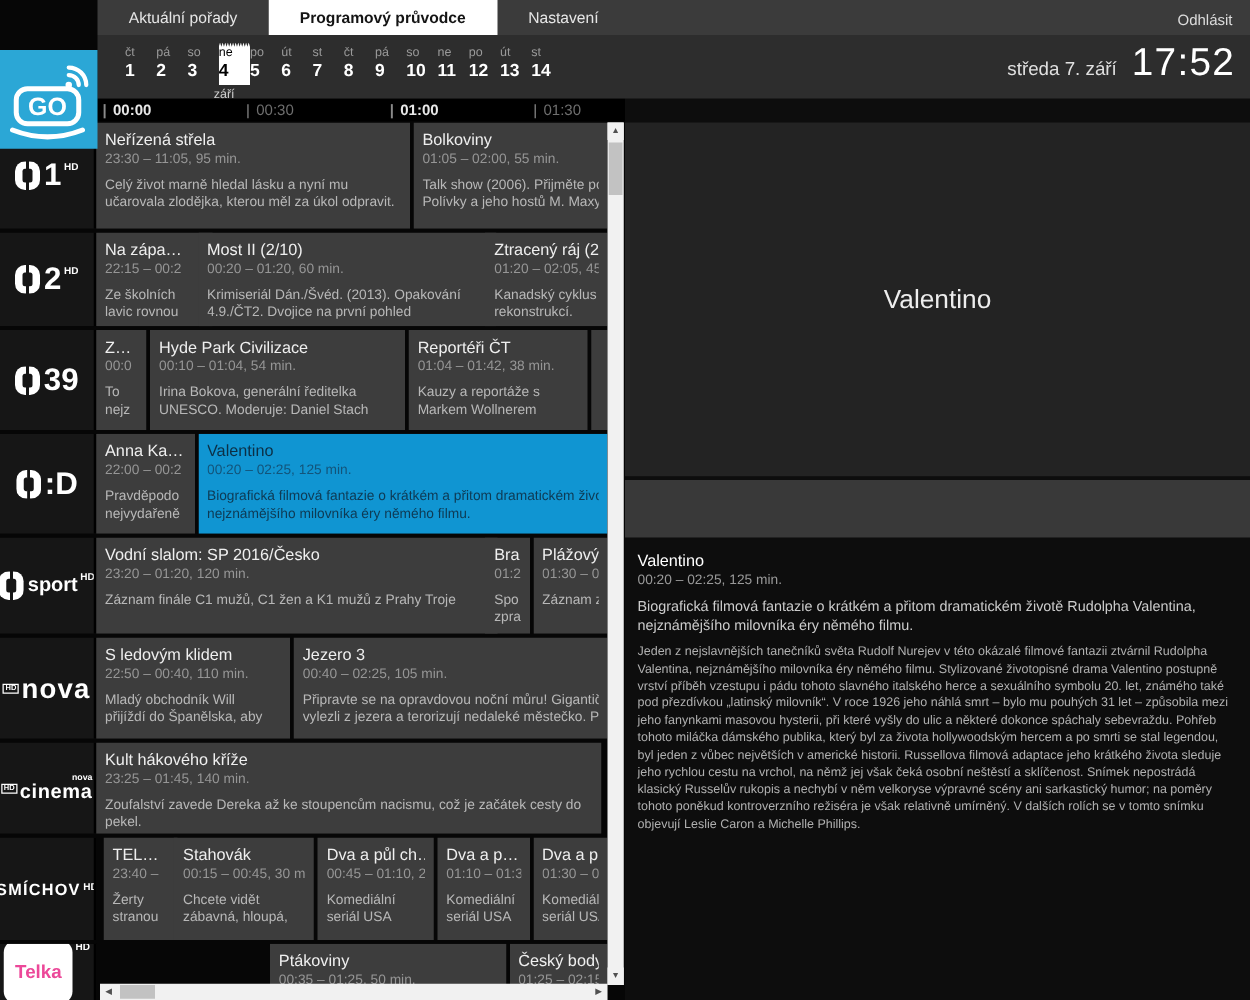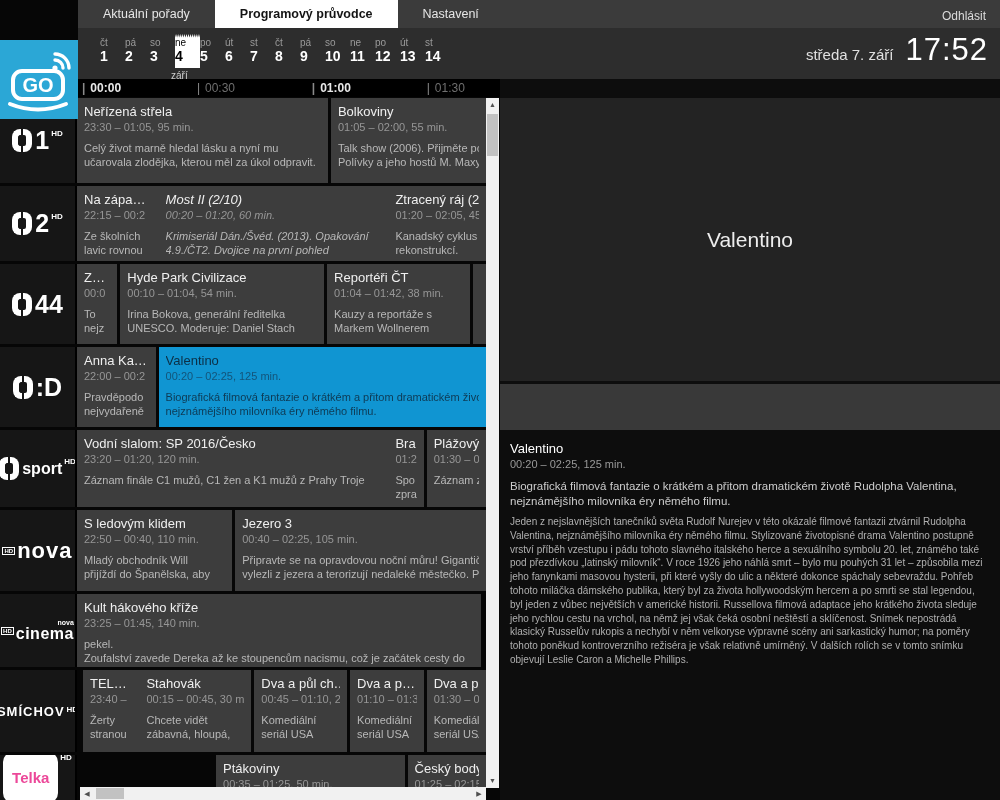--- a/index.html
+++ b/index.html
@@ -103,21 +103,21 @@
         <div class="logo-cell">
           <div class="logo-ct">
             <span class="brk-l"></span>
             <span class="brk-r"></span>
             <span class="ct-txt">1</span>
             <span class="hd-sup">HD</span>
           </div>
         </div>
         <div class="cell" style="left: 77px; width: 250.95px;">
           <div class="pt">Neřízená střela</div>
-          <div class="pm">23:30 – 01:05, 95 min.</div>
+          <div class="pm">23:30 – 11:05, 95 min.</div>
           <div class="pd">
             <div>Celý život marně hledal lásku a nyní mu</div>
             <div>učarovala zlodějka, kterou měl za úkol odpravit.</div>
           </div>
         </div>
         <div class="cell" style="left: 330.95px; width: 155.05px;">
           <div class="pt">Bolkoviny</div>
           <div class="pm">01:05 – 02:00, 55 min.</div>
           <div class="pd">
             <div>Talk show (2006). Přijměte poz</div>
@@ -135,21 +135,21 @@
           </div>
         </div>
         <div class="cell" style="left: 77px; width: 93px;">
           <div class="pt">Na zápa…</div>
           <div class="pm">22:15 – 00:2</div>
           <div class="pd">
             <div>Ze školních</div>
             <div>lavic rovnou</div>
           </div>
         </div>
-        <div class="cell" style="left: 158.6px; width: 238px; font-style: italic;">
+        <div class="cell" style="left: 158.6px; width: 238px;">
           <div class="pt">Most II (2/10)</div>
           <div class="pm">00:20 – 01:20, 60 min.</div>
           <div class="pd">
             <div>Krimiseriál Dán./Švéd. (2013). Opakování</div>
             <div>4.9./ČT2. Dvojice na první pohled</div>
           </div>
         </div>
         <div class="cell" style="left: 388.4px; width: 97.6px;">
           <div class="pt">Ztracený ráj (2/8)</div>
           <div class="pm">01:20 – 02:05, 45</div>
@@ -157,21 +157,21 @@
             <div>Kanadský cyklus o</div>
             <div>rekonstrukcí.</div>
           </div>
         </div>
       </div>
       <div class="chrow" style="top: 264px; height: 80px;">
         <div class="logo-cell">
           <div class="logo-ct">
             <span class="brk-l"></span>
             <span class="brk-r"></span>
-            <span class="ct-txt">44</span>
+            <span class="ct-txt">39</span>
           </div>
         </div>
         <div class="cell" style="left: 77px; width: 40.3px;">
           <div class="pt">Z…</div>
           <div class="pm">00:0</div>
           <div class="pd">
             <div>To</div>
             <div>nejz</div>
           </div>
         </div>
@@ -288,22 +288,22 @@
             <div class="cin-col">
               <span class="cin-top">nova</span>
               <span class="cin-txt">cinema</span>
             </div>
           </div>
         </div>
         <div class="cell" style="left: 77px; width: 404.15px;">
           <div class="pt">Kult hákového kříže</div>
           <div class="pm">23:25 – 01:45, 140 min.</div>
           <div class="pd">
+            <div>Zoufalství zavede Dereka až ke stoupencům nacismu, což je začátek cesty do</div>
             <div>pekel.</div>
-            <div>Zoufalství zavede Dereka až ke stoupencům nacismu, což je začátek cesty do</div>
           </div>
         </div>
       </div>
       <div class="chrow" style="top: 670px; height: 82px;">
         <div class="logo-cell">
           <div class="logo-ct">
             <span class="smi-txt">SMÍCHOV</span>
             <span class="hd-sup">HD</span>
           </div>
         </div>

